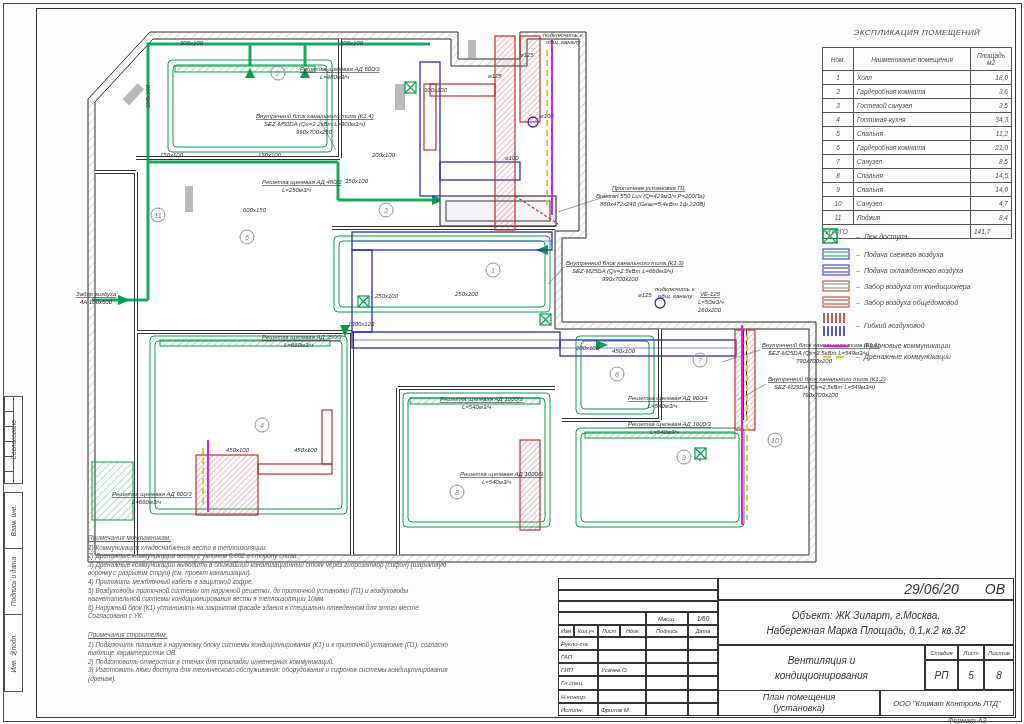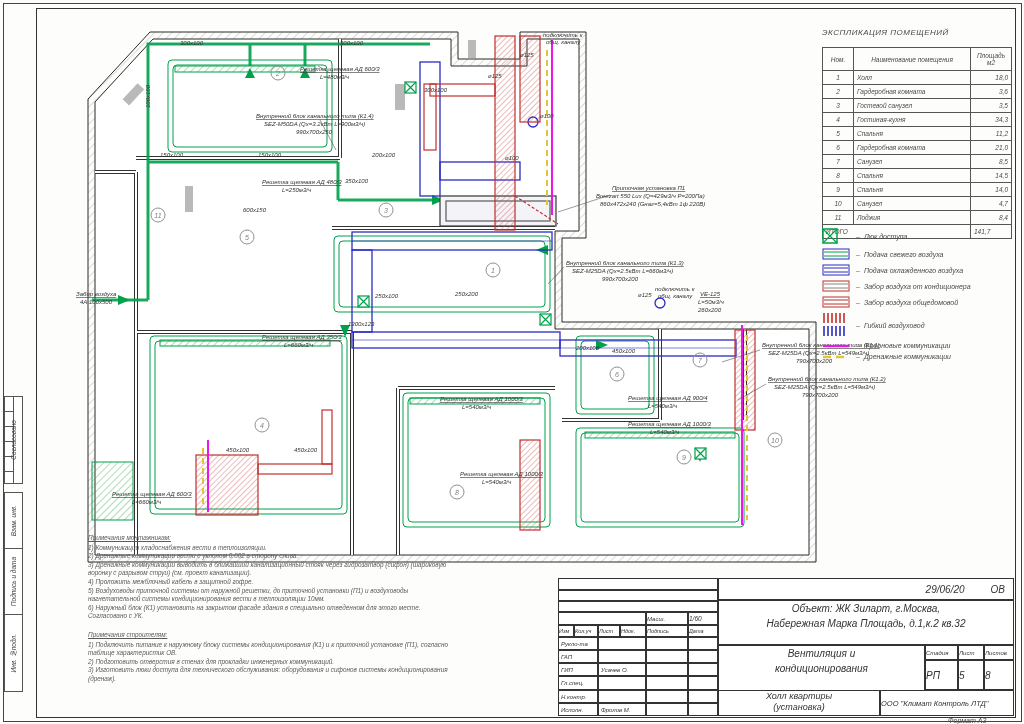--- a/index.html
+++ b/index.html
@@ -9,38 +9,38 @@
   
   .sheet-border{left:3px;top:3px;width:1017px;height:717px;border:1px solid #444;}
   .frame{left:36px;top:8px;width:978px;height:708px;border:1.5px solid #333;}
   
   .mbox{border:1px solid #555;background:#fff;display:flex;align-items:center;justify-content:center;}
   .mrot{writing-mode:vertical-rl;transform:rotate(180deg);font:italic 6.5px "Liberation Sans",sans-serif;color:#444;white-space:nowrap;}
   .mcelllines{position:absolute;left:0;top:0;width:8px;height:100%;border-right:1px solid #555;}
   .mcelllines div{border-bottom:1px solid #555;height:14px;}
   
   .expl{left:822px;top:28px;width:190px;font:italic 6.5px "Liberation Sans",sans-serif;color:#4a4a4a;}
-  .expl-title{text-align:left;font:italic 8px "Liberation Sans",sans-serif;margin-bottom:10px;letter-spacing:.5px;}
+  .expl-title{text-align:center;font:italic 8px "Liberation Sans",sans-serif;margin-bottom:10px;letter-spacing:.5px;}
   table.xt{border-collapse:collapse;width:100%;}
   table.xt td,table.xt th{border:1px solid #555;font:italic 6.5px "Liberation Sans",sans-serif;
       color:#4a4a4a;padding:1px 3px;height:11px;font-weight:normal;}
   table.xt th{height:20px;text-align:center;}
   td.c{text-align:center;} td.r{text-align:right;}
   
   .legend{left:822px;top:228px;width:195px;font:italic 7px "Liberation Sans",sans-serif;color:#4a4a4a;}
   .lg-row{display:flex;align-items:center;margin-bottom:4px;}
   .lg-ic{width:30px;display:flex;justify-content:flex-start;margin-right:4px;}
   .lg-dash{margin-right:4px;color:#666;}
   
   .notes{left:88px;top:534px;width:462px;font:italic 6.4px "Liberation Sans",sans-serif;color:#5a5a5a;line-height:8.6px;}
   .ntitle{text-decoration:underline;margin-bottom:1px;}
   .nblock{margin-bottom:10px;}
   
   .tb{font:italic 7px "Liberation Sans",sans-serif;color:#333;}
-  .cell{position:absolute;border:1px solid #333;box-sizing:border-box;display:flex;align-items:center;text-align:center;background:#fff;}
+  .cell{position:absolute;border:1px solid #333;box-sizing:border-box;display:flex;align-items:center;justify-content:center;text-align:center;background:#fff;}
   .lft{justify-content:flex-start;padding-left:2px;}
   .fmt{font:italic 7px "Liberation Sans",sans-serif;color:#444;}
   .plbl{font:italic 6px "Liberation Sans",sans-serif;}
   svg text{font:italic 6px "Liberation Sans",sans-serif;fill:#333;}
   svg text.rm{font:italic 7px "Liberation Sans",sans-serif;fill:#808080;}
 </style>
 </head>
 <body>
 
 <svg class="abs" style="left:0;top:0" width="1024" height="724" viewBox="0 0 1024 724">
@@ -553,38 +553,38 @@
   <div class="cell" style="left:688px;top:676px;width:30px;height:14px"></div>
   <div class="cell lft" style="left:558px;top:690px;width:40px;height:13px;font-size:6px">Н.контр.</div>
   <div class="cell lft" style="left:598px;top:690px;width:48px;height:13px;font-size:6px"></div>
   <div class="cell" style="left:646px;top:690px;width:42px;height:13px"></div>
   <div class="cell" style="left:688px;top:690px;width:30px;height:13px"></div>
   <div class="cell lft" style="left:558px;top:703px;width:40px;height:13px;font-size:6px">Исполн.</div>
   <div class="cell lft" style="left:598px;top:703px;width:48px;height:13px;font-size:6px">Фролов М.</div>
   <div class="cell" style="left:646px;top:703px;width:42px;height:13px"></div>
   <div class="cell" style="left:688px;top:703px;width:30px;height:13px"></div>
 
-  <div class="cell" style="left:718px;top:578px;width:296px;height:22px;font-size:10px;justify-content:flex-end;padding-right:8px;gap:26px">
+  <div class="cell" style="left:718px;top:578px;width:296px;height:22px;font-size:14px;justify-content:flex-end;padding-right:8px;gap:26px">
     <span>29/06/20</span>
     <span>ОВ</span>
   </div>
   <div class="cell" style="left:718px;top:600px;width:296px;height:45px;flex-direction:column;font-size:10px;line-height:15px">
     <span>Объект: ЖК Зиларт, г.Москва,</span>
     <span>Набережная Марка Площадь, д.1,к.2 кв.32</span>
   </div>
   <div class="cell" style="left:718px;top:645px;width:207px;height:46px;flex-direction:column;font-size:10px;line-height:15px">
     <span>Вентиляция и</span>
     <span>кондиционирования</span>
   </div>
   <div class="cell" style="left:925px;top:645px;width:33px;height:15px;font-size:6px">Стадия</div>
   <div class="cell" style="left:958px;top:645px;width:26px;height:15px;font-size:6px">Лист</div>
   <div class="cell" style="left:984px;top:645px;width:30px;height:15px;font-size:6px">Листов</div>
   <div class="cell" style="left:925px;top:660px;width:33px;height:30px;font-size:10px">РП</div>
   <div class="cell" style="left:958px;top:660px;width:26px;height:30px;font-size:10px">5</div>
   <div class="cell" style="left:984px;top:660px;width:30px;height:30px;font-size:10px">8</div>
   <div class="cell" style="left:718px;top:690px;width:162px;height:26px;flex-direction:column;font-size:9px;line-height:11px">
-    <span>Холл квартиры</span>
+    <span>План помещения</span>
     <span>(установка)</span>
   </div>
   <div class="cell" style="left:880px;top:690px;width:134px;height:26px;font-size:7.5px">ООО "Климат Контроль ЛТД"</div>
 </div>
 
 <div class="abs fmt" style="left:948px;top:717px">Формат А3</div>
 
 </body></html>

